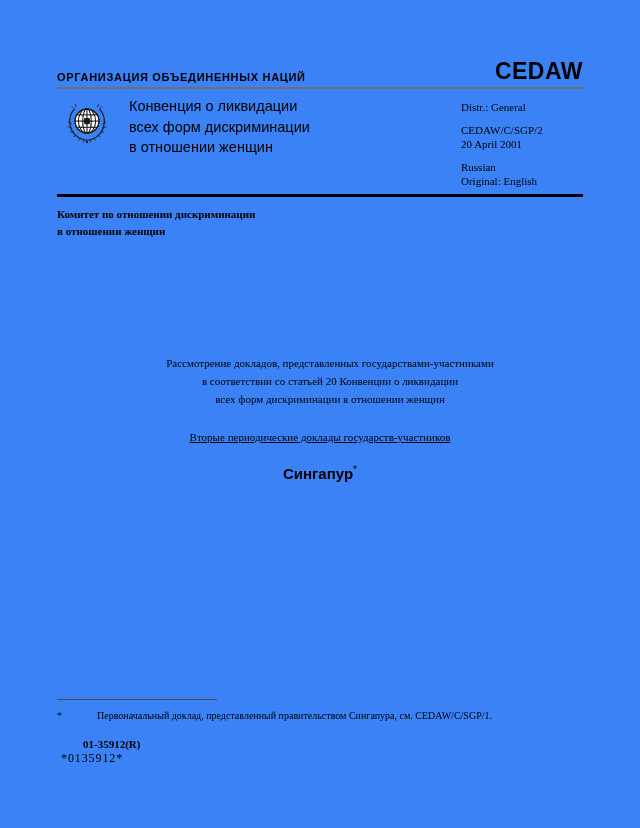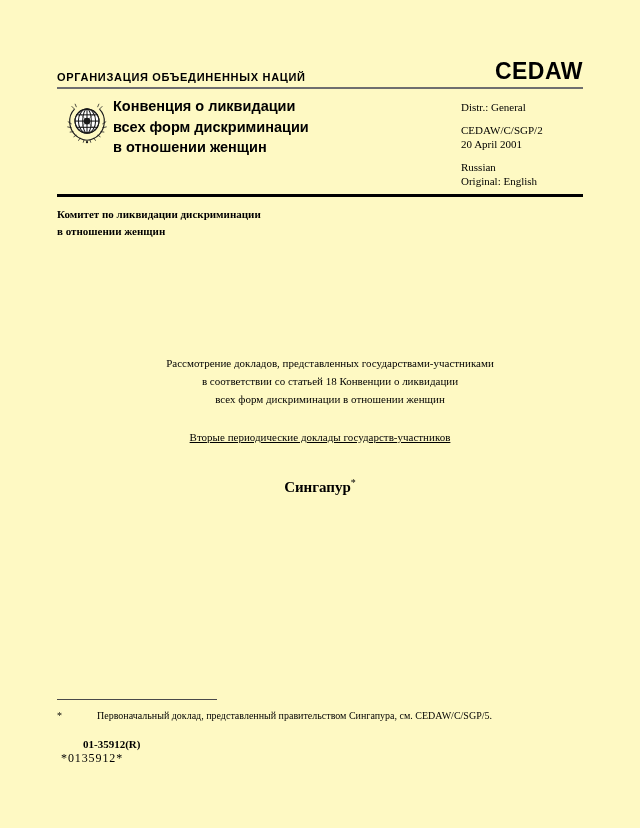--- a/index.html
+++ b/index.html
@@ -4,21 +4,21 @@
 <style>
   html, body {
     margin: 0;
     padding: 0;
     background: #ffffff;
   }
   .page {
     position: relative;
     width: 640px;
     height: 828px;
-    background: #fef9c3;
+    background: #3b82f6;
     overflow: hidden;
     font-family: "Liberation Serif", "DejaVu Serif", serif;
     color: #000000;
   }
 
   
   .masthead {
     position: absolute;
     left: 57px;
     top: 60px;
@@ -64,23 +64,23 @@
     align-items: flex-start;
   }
   .emblem {
     width: 48px;
     height: 48px;
     flex: 0 0 48px;
     margin-left: 6px;
     margin-top: 3px;
   }
   .conv-title {
-    margin-left: 2px;
+    margin-left: 18px;
     font-family: "Liberation Sans", "DejaVu Sans", sans-serif;
-    font-weight: bold;
+    font-weight: normal;
     font-size: 14.5px;
     line-height: 1.42;
     color: #000;
   }
   .distr-block {
     margin-left: auto;
     width: 122px;
     font-family: "Liberation Serif", "DejaVu Serif", serif;
     font-size: 11px;
     line-height: 1.32;
@@ -133,24 +133,24 @@
     font-family: "Liberation Serif", "DejaVu Serif", serif;
     font-size: 11px;
     color: #000;
   }
   .subtitle span {
     text-decoration: underline;
   }
   .country {
     position: absolute;
     left: 57px;
-    top: 477px;
-    width: 526px;
-    text-align: center;
-    font-family: Liberation Serif, serif;
+    top: 464px;
+    width: 526px;
+    text-align: center;
+    font-family: Liberation Sans, sans-serif;
     font-weight: bold;
     font-size: 15px;
     color: #000;
   }
   .country sup {
     font-size: 10px;
     font-weight: normal;
     vertical-align: super;
   }
 
@@ -259,40 +259,40 @@
       <div>20 April 2001</div>
       <div class="distr-gap"></div>
       <div>Russian</div>
       <div>Original:  English</div>
     </div>
   </div>
 
   <div class="rule-second"></div>
 
   <div class="committee">
-    <div>Комитет по ликвидации дискриминации</div>
+    <div>Комитет по отношении дискриминации</div>
     <div>в отношении женщин</div>
   </div>
 
   <div class="report-title">
     <div>Рассмотрение докладов, представленных государствами-участниками</div>
-    <div>в соответствии со статьей 18 Конвенции о ликвидации</div>
+    <div>в соответствии со статьей 20 Конвенции о ликвидации</div>
     <div>всех форм дискриминации в отношении женщин</div>
   </div>
 
   <div class="subtitle">
     <span>Вторые периодические доклады государств-участников</span>
   </div>
 
   <div class="country">
     <span>Сингапур</span><sup>*</sup>
   </div>
 
   <div class="footnote-rule"></div>
   <div class="footnote">
     <div class="footnote-mark">*</div>
-    <div>Первоначальный доклад, представленный правительством Сингапура, см. CEDAW/C/SGP/5.</div>
+    <div>Первоначальный доклад, представленный правительством Сингапура, см. CEDAW/C/SGP/1.</div>
   </div>
 
   <div class="jobnum">01-35912(R)</div>
   <div class="barcode">*0135912*</div>
 
 </div>
 
 </body></html>

